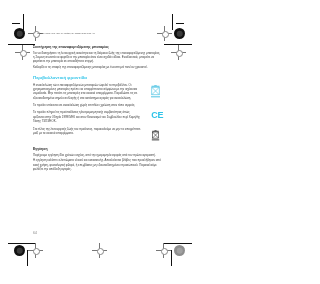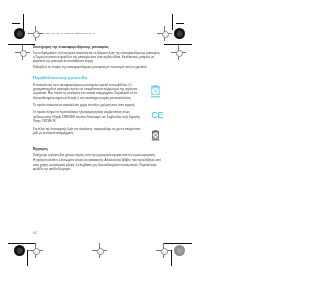--- a/index.html
+++ b/index.html
@@ -73,21 +73,21 @@
   .blk.with-icon{padding-right:20px;}
 
   
   .icon-weee{
     position:absolute;
     width:11px;height:13px;
   }
   .icon-ce{
     position:absolute;
     color:#2ec3e8;
-    font-weight:normal;
+    font-weight:bold;
     font-size:9px;
     line-height:1;
     letter-spacing:-0.4px;
   }
   .icon-bin-dark{
     position:absolute;
     width:9px;height:11px;
   }
 
   .pagenum{

